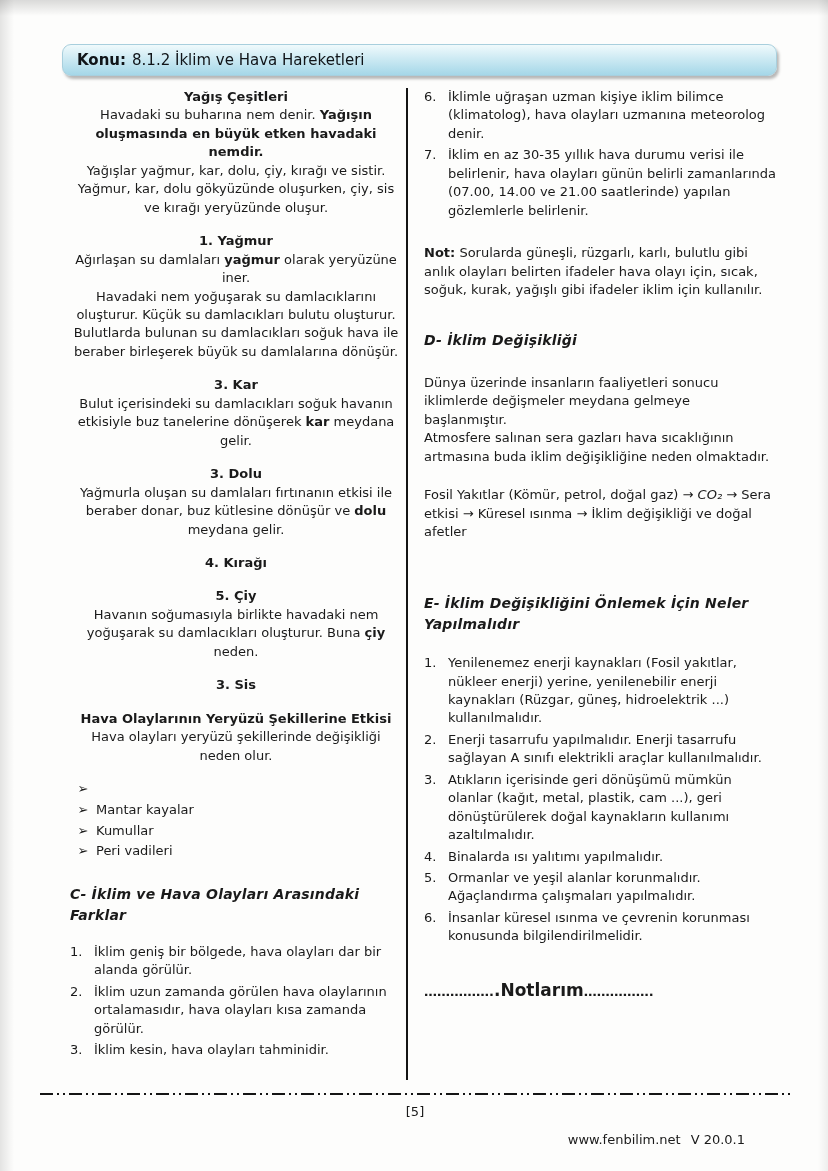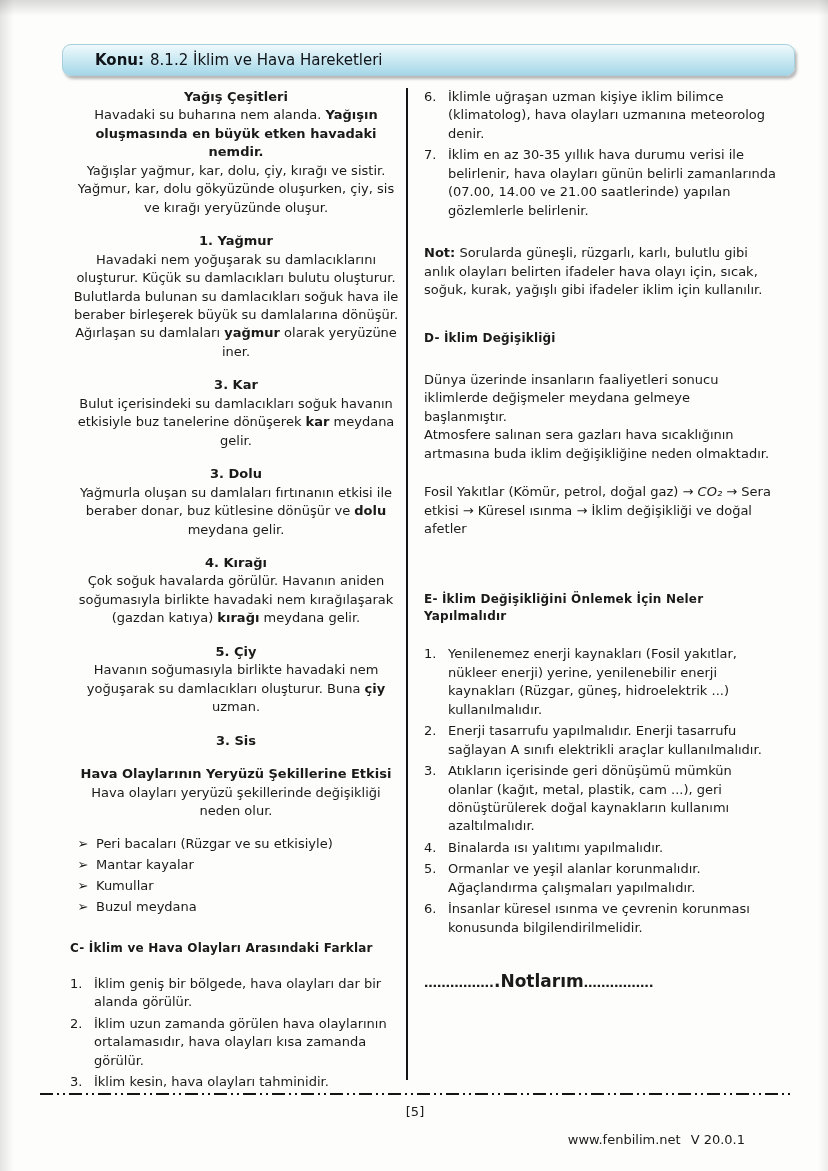--- a/index.html
+++ b/index.html
@@ -10,34 +10,34 @@
       linear-gradient(to bottom, rgba(0,0,0,0.14), rgba(0,0,0,0) 16px),
       linear-gradient(to right, rgba(0,0,0,0.10), rgba(0,0,0,0) 14px),
       linear-gradient(to left, rgba(0,0,0,0.06), rgba(0,0,0,0) 10px),
       #fdfdfc;
   }
   .title-bar{
     position:absolute;left:62px;top:44px;width:699px;height:30px;
     border-radius:9px;border:1px solid #a8cfdd;
     background:linear-gradient(to bottom,#f0fafc 0%,#cdeaf3 45%,#a5d7e8 100%);
     box-shadow:2px 3px 3px rgba(0,0,0,0.28);
-    display:flex;align-items:center;padding-left:32px;
+    display:flex;align-items:center;padding-left:14px;
     font-size:15px;color:#101418;
   }
   .title-bar .lab{font-weight:bold;margin-right:6px;}
   .content{position:absolute;top:88px;left:70px;width:706px;height:992px;display:flex;}
   .col-left{width:332px;flex:none;}
   .divider{width:2px;flex:none;background:#141414;margin-left:4px;}
   .col-right{flex:1;margin-left:16px;}
   .sec{margin-bottom:15px;text-align:center;}
   .body, .h{font-size:13px;line-height:1.42;}
   .h{font-weight:bold;}
   .b{font-weight:bold;}
   .it{font-style:italic;}
-  .section-heading{font-size:12px;font-weight:bold;letter-spacing:0.2px;line-height:1.45;margin:22px 0 18px 0;}
+  .section-heading{font-size:14px;font-weight:bold;letter-spacing:0.2px;line-height:1.45;margin:22px 0 18px 0;font-style:italic;}
   .li{display:flex;font-size:13px;line-height:1.42;margin-bottom:3px;}
   .li .num{width:24px;flex:none;}
   .li .txt{flex:1;}
   .bullet{display:flex;font-size:13px;line-height:1.6;}
   .bullet .gl{width:26px;flex:none;}
   .bullets{margin-top:14px;}
   .note{margin-top:24px;font-size:13px;line-height:1.42;}
   .note .lab{font-weight:bold;}
   .d-heading{margin-top:30px;margin-bottom:24px;}
   .d-paras{font-size:13px;line-height:1.42;}
@@ -63,73 +63,71 @@
     <span class="lab">Konu:</span>
     <span>8.1.2 İklim ve Hava Hareketleri</span>
   </div>
 
   <div class="content">
 
     <div class="col-left">
 
       <div class="sec">
         <div class="h">Yağış Çeşitleri</div>
-        <div class="body"><span>Havadaki su buharına nem alanda. </span><span class="b">Yağışın oluşmasında en büyük etken havadaki nemdir.</span></div>
+        <div class="body"><span>Havadaki su buharına nem denir. </span><span class="b">Yağışın oluşmasında en büyük etken havadaki nemdir.</span></div>
         <div class="body">Yağışlar yağmur, kar, dolu, çiy, kırağı ve sistir. Yağmur, kar, dolu gökyüzünde oluşurken, çiy, sis ve kırağı yeryüzünde oluşur.</div>
       </div>
 
       <div class="sec">
         <div class="h">1. Yağmur</div>
+        <div class="body"><span>Ağırlaşan su damlaları </span><span class="b">yağmur</span><span> olarak yeryüzüne iner.</span></div>
         <div class="body">Havadaki nem yoğuşarak su damlacıklarını oluşturur. Küçük su damlacıkları bulutu oluşturur. Bulutlarda bulunan su damlacıkları soğuk hava ile beraber birleşerek büyük su damlalarına dönüşür.</div>
-        <div class="body"><span>Ağırlaşan su damlaları </span><span class="b">yağmur</span><span> olarak yeryüzüne iner.</span></div>
       </div>
 
       <div class="sec">
         <div class="h">3. Kar</div>
         <div class="body"><span>Bulut içerisindeki su damlacıkları soğuk havanın etkisiyle buz tanelerine dönüşerek </span><span class="b">kar</span><span> meydana gelir.</span></div>
       </div>
 
       <div class="sec">
         <div class="h">3. Dolu</div>
         <div class="body"><span>Yağmurla oluşan su damlaları fırtınanın etkisi ile beraber donar, buz kütlesine dönüşür ve </span><span class="b">dolu</span><span> meydana gelir.</span></div>
       </div>
 
       <div class="sec">
         <div class="h">4. Kırağı</div>
-        <div class="body"><span>Çok soğuk havalarda görülür. Havanın aniden soğumasıyla birlikte havadaki nem kırağılaşarak (gazdan katıya) </span><span class="b">kırağı</span><span> meydana gelir.</span></div>
       </div>
 
       <div class="sec">
         <div class="h">5. Çiy</div>
-        <div class="body"><span>Havanın soğumasıyla birlikte havadaki nem yoğuşarak su damlacıkları oluşturur. Buna </span><span class="b">çiy</span><span> uzman.</span></div>
+        <div class="body"><span>Havanın soğumasıyla birlikte havadaki nem yoğuşarak su damlacıkları oluşturur. Buna </span><span class="b">çiy</span><span> neden.</span></div>
       </div>
 
       <div class="sec">
         <div class="h">3. Sis</div>
       </div>
 
       <div class="sec">
         <div class="h">Hava Olaylarının Yeryüzü Şekillerine Etkisi</div>
         <div class="body">Hava olayları yeryüzü şekillerinde değişikliği neden olur.</div>
         <div class="bullets">
           <div class="bullet">
               <span class="gl">➢</span>
-              <span>Peri bacaları (Rüzgar ve su etkisiyle)</span>
             </div>
           <div class="bullet">
               <span class="gl">➢</span>
               <span>Mantar kayalar</span>
             </div>
           <div class="bullet">
               <span class="gl">➢</span>
               <span>Kumullar</span>
             </div>
           <div class="bullet">
               <span class="gl">➢</span>
-              <span>Buzul meydana</span>
+              <span>Peri vadileri</span>
             </div>
         </div>
       </div>
 
       <div class="section-heading">C- İklim ve Hava Olayları Arasındaki Farklar</div>
 
       <div>
         <div class="li">
             <span class="num">1.</span>
             <span class="txt">İklim geniş bir bölgede, hava olayları dar bir alanda görülür.</span>

